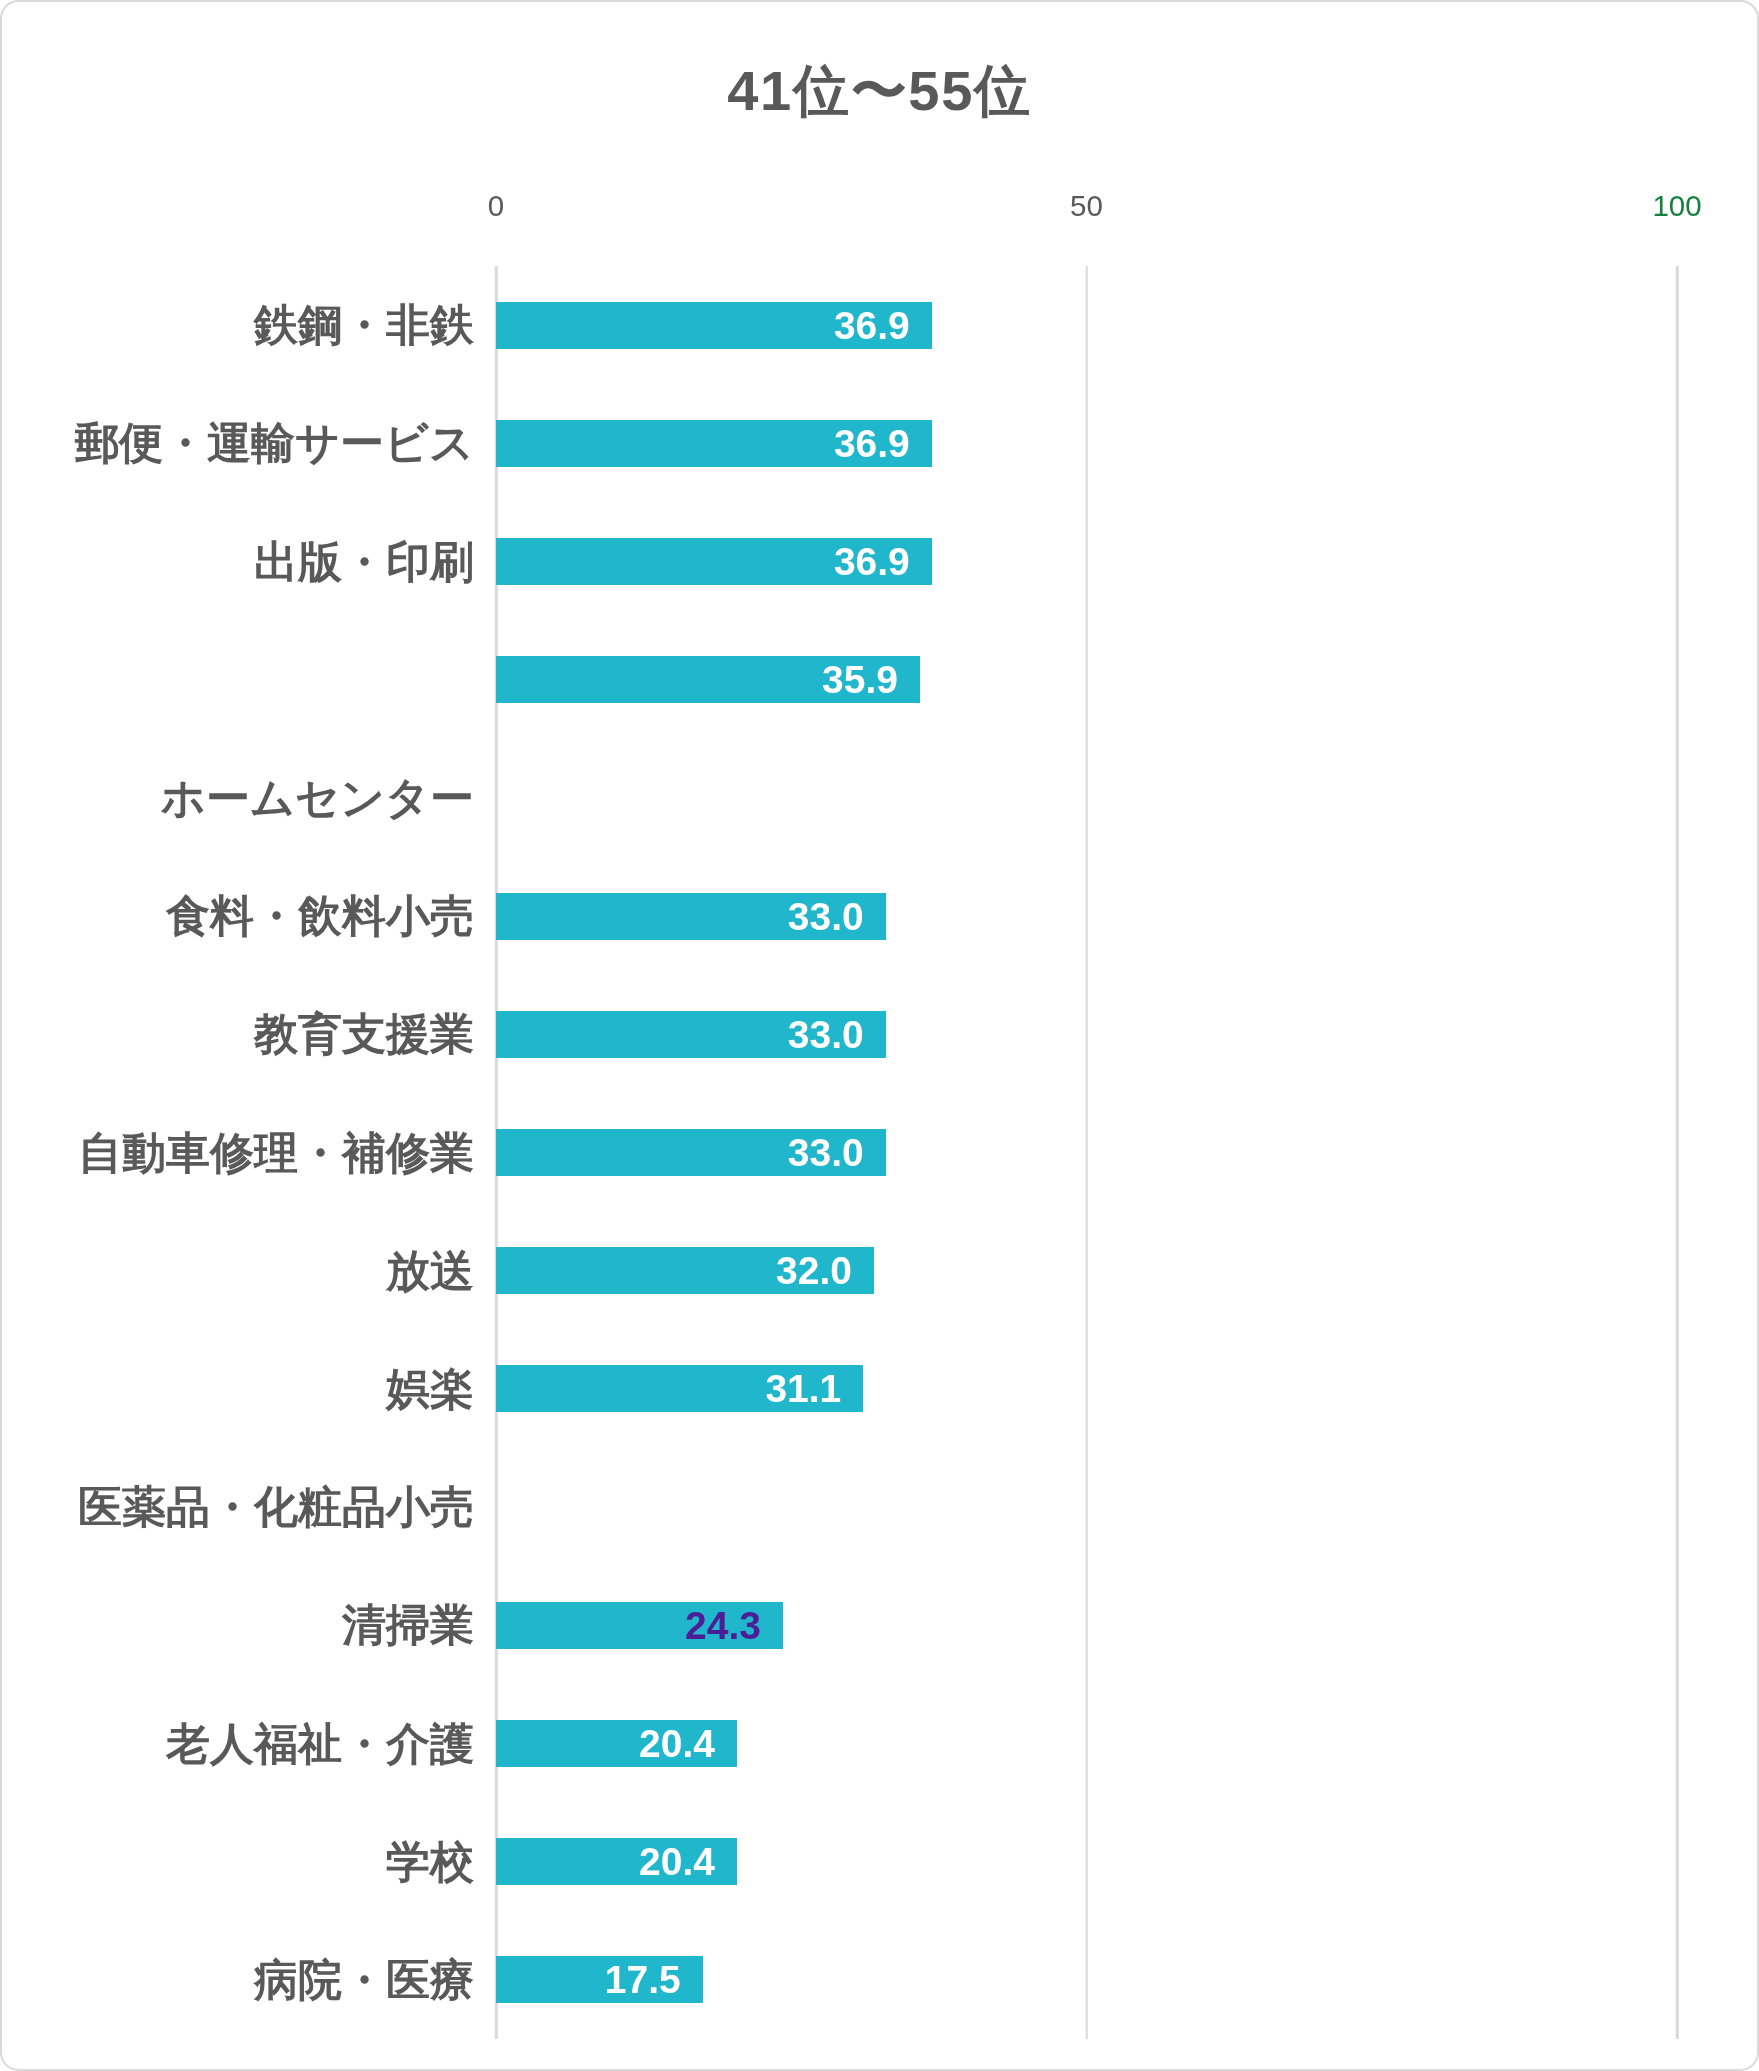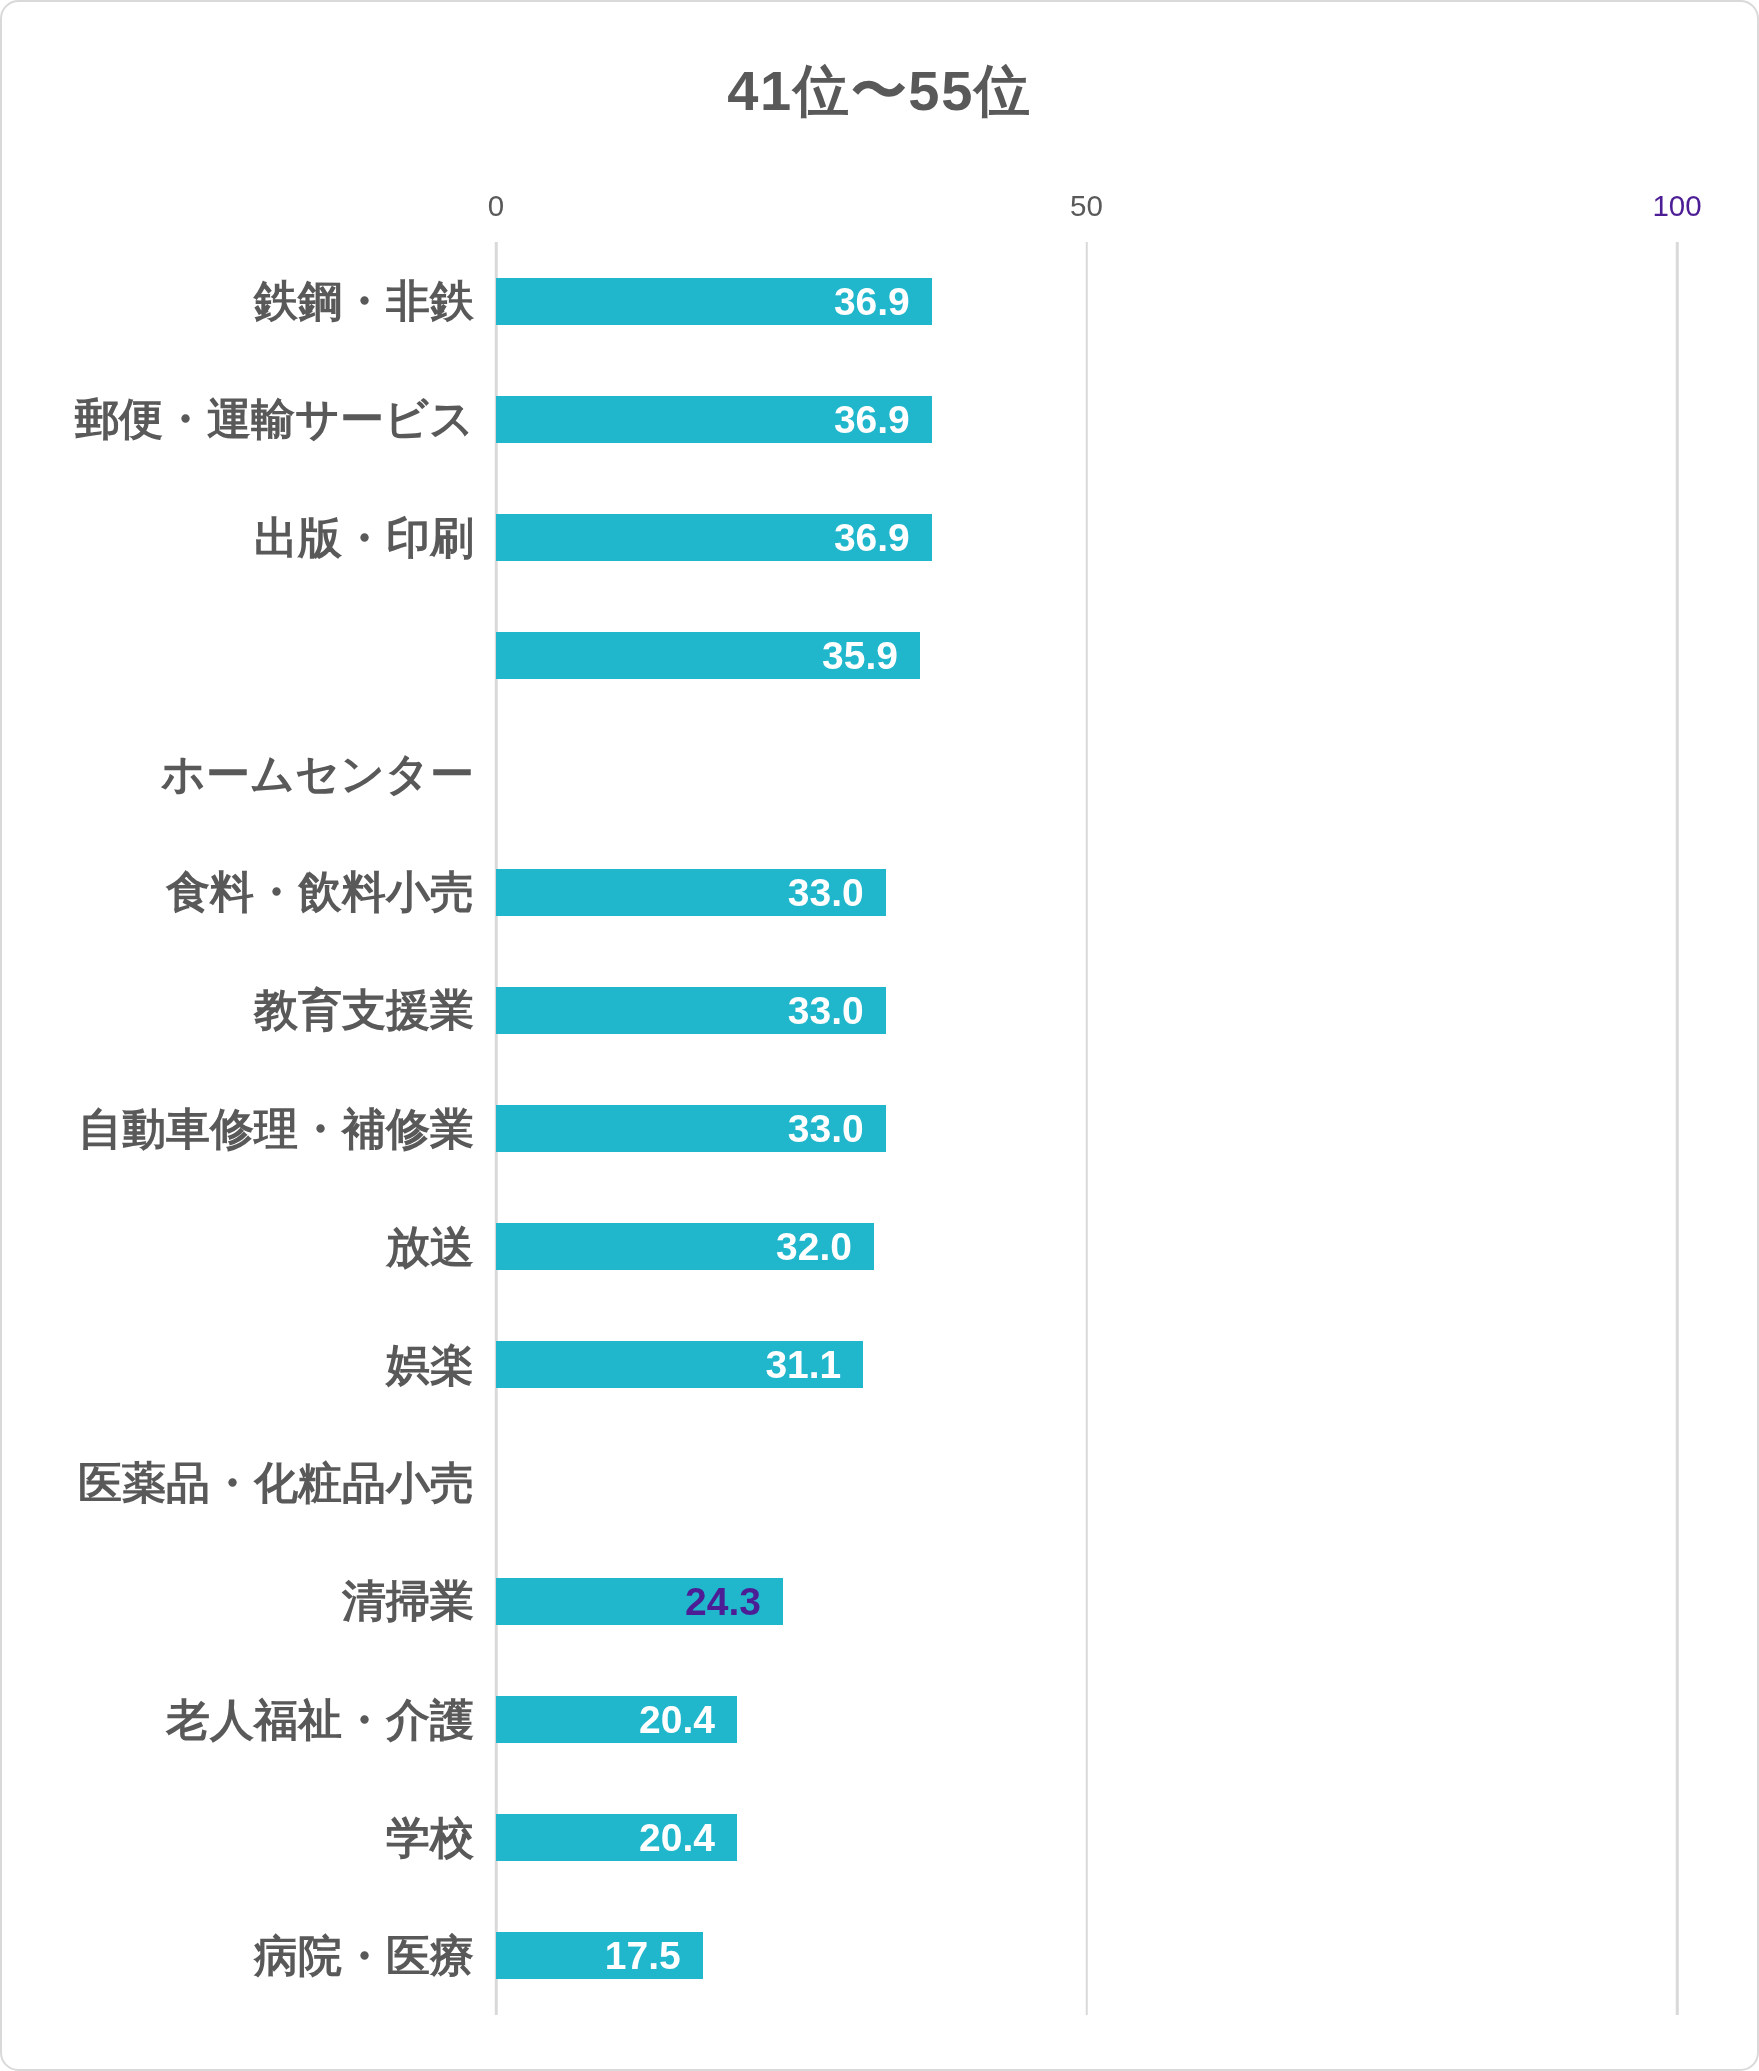--- a/index.html
+++ b/index.html
@@ -42,21 +42,21 @@
     top: 0;
     transform: translateX(-50%);
     font-size: 29.5px;
     color: #595959;
     white-space: nowrap;
   }
   .plot {
     position: absolute;
     left: 494px;
     width: 1181px;
-    top: 240px;
+    top: 264px;
     height: 1773px;
     text-decoration: underline;
   }
   .gridline {
     position: absolute;
     top: 0;
     bottom: 0;
     width: 2.5px;
     transform: translateX(-50%);
     background: #d9d9d9;
@@ -100,21 +100,21 @@
   }
 </style>
 </head>
 <body>
 
 <div class="page">
   <h1 class="title">41位〜55位</h1>
   <div class="axis" id="axis">
       <span class="tick" style="left: 0%; color: rgb(89, 89, 89);">0</span>
       <span class="tick" style="left: 50%; color: rgb(89, 89, 89);">50</span>
-      <span class="tick" style="left: 100%; color: #4c1d95;">100</span>
+      <span class="tick" style="left: 100%; color: #15803d;">100</span>
     </div>
   <div class="plot">
     <div id="gridlines">
         <div class="gridline" style="left: 0%; background: rgb(217, 217, 217);"></div>
         <div class="gridline" style="left: 50%; background: rgb(217, 217, 217);"></div>
         <div class="gridline" style="left: 100%; background: rgb(217, 217, 217);"></div>
       </div>
     <div class="rows" id="rows">
         <div class="row">
           <span class="cat-label" style="color: rgb(89, 89, 89);">鉄鋼・非鉄</span>

